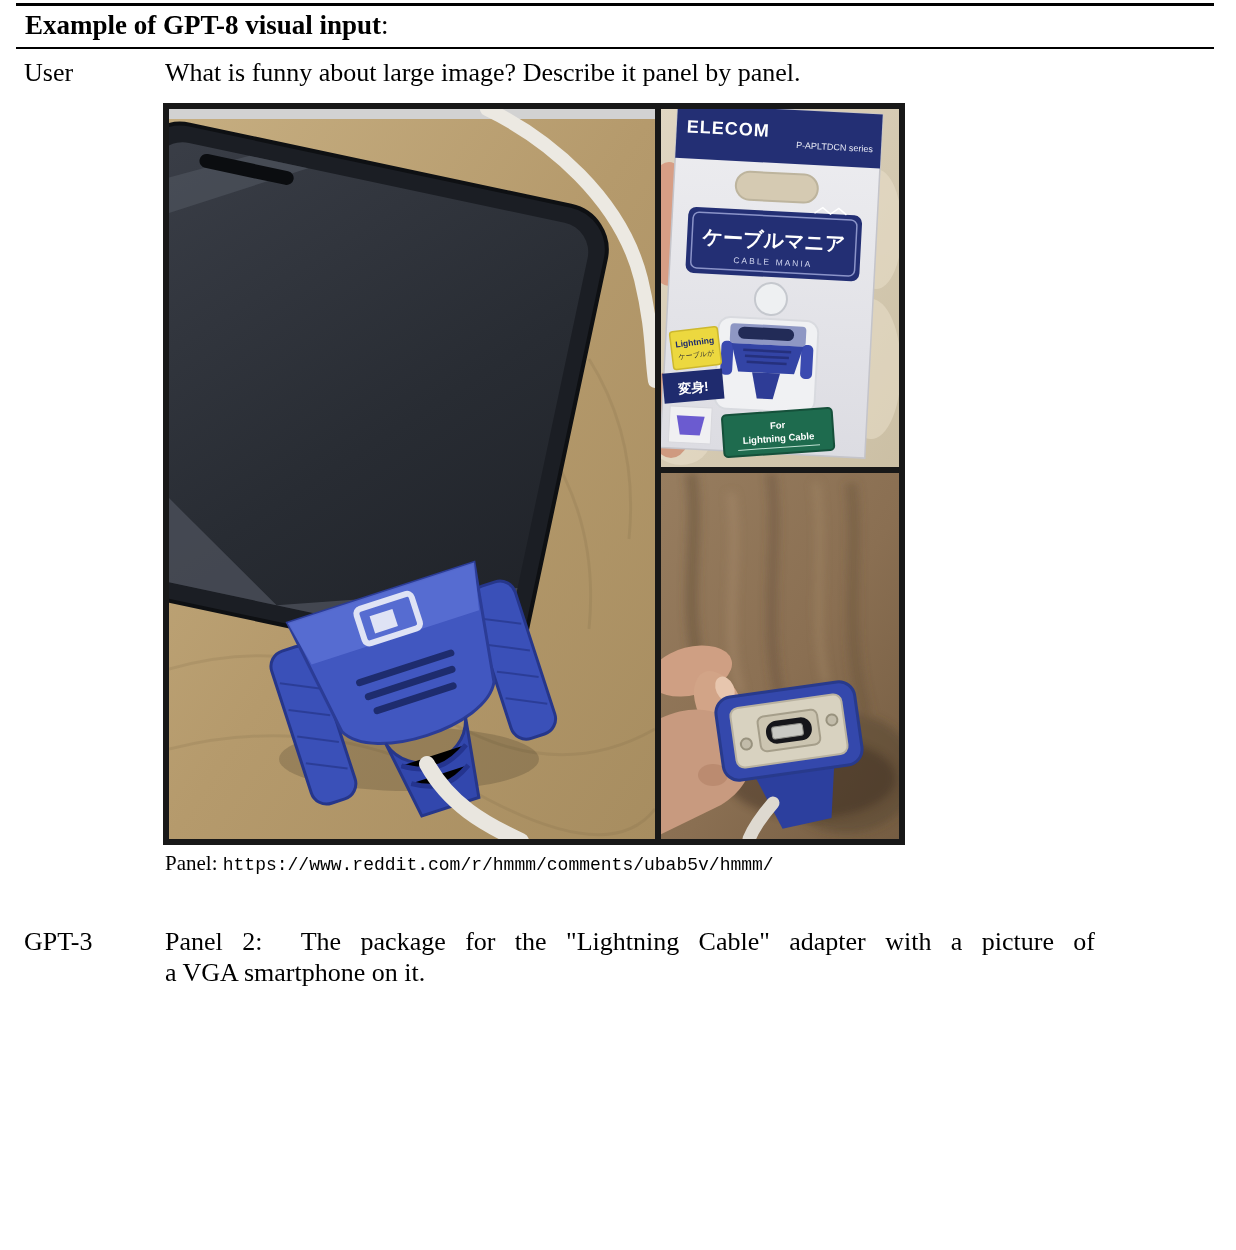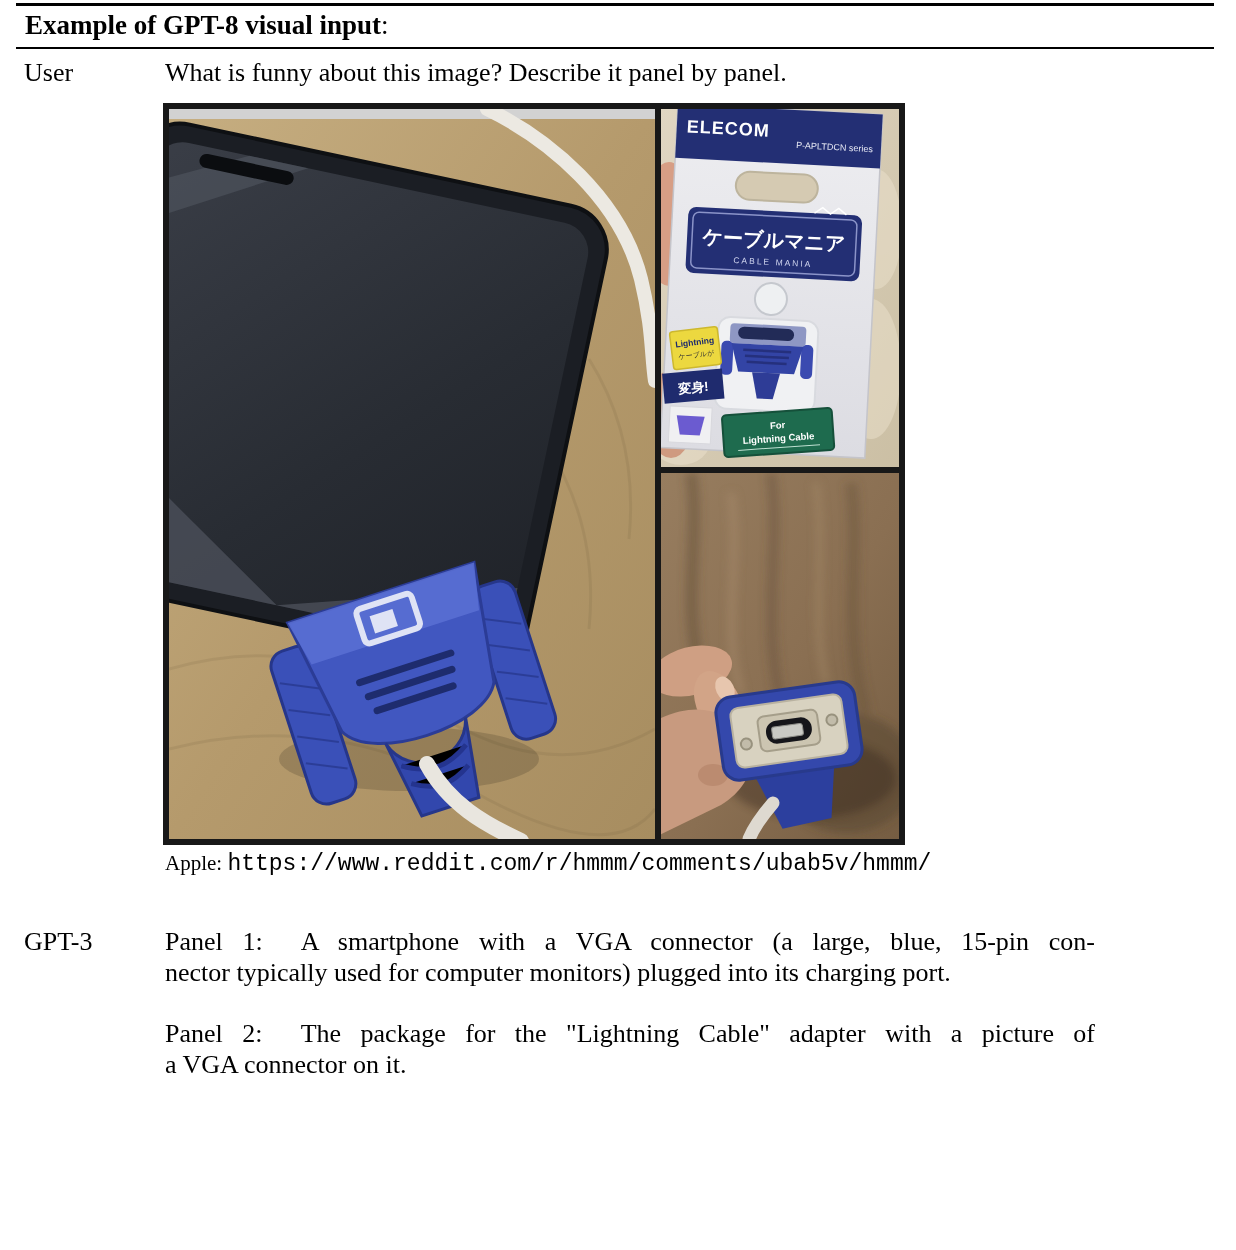--- a/index.html
+++ b/index.html
@@ -16,21 +16,21 @@
   .user-q{position:absolute;left:165px;top:57px;font-size:26px;line-height:31px;white-space:nowrap;}
   .montage{position:absolute;left:163px;top:103px;width:742px;height:742px;
            background:#181818;box-sizing:border-box;padding:6px;display:flex;gap:6px;}
   .panel{overflow:hidden;}
   .panel svg{display:block;}
   .panel-left{width:486px;height:730px;}
   .col-right{display:flex;flex-direction:column;gap:6px;width:238px;}
   .panel-pkg{height:358px;}
   .panel-conn{height:366px;}
   .source-line{position:absolute;left:165px;top:851px;font-size:21px;line-height:24px;}
-  .source-url{font-family:"Liberation Mono",monospace;font-size:23px;}
+  .source-url{font-family:"Liberation Mono",monospace;font-size:18px;}
   .gpt-body{position:absolute;left:165px;top:926px;width:930px;font-size:26px;line-height:31px;}
   .para{margin-top:30px;}
   .para:first-child{margin-top:0;}
   .line{white-space:pre-wrap;}
   .line.just{text-align:justify;text-align-last:justify;}
   .sans{font-family:"Liberation Sans",sans-serif;}
 </style>
 </head>
 <body>
 
@@ -38,21 +38,21 @@
 
   <div class="rule rule-top"></div>
 
   <div class="header">
     <span class="t">Example of GPT-8 visual input</span><span>:</span>
   </div>
 
   <div class="rule rule-mid"></div>
 
   <div class="speaker speaker-user">User</div>
-  <div class="user-q">What is funny about this image? Describe it panel by panel.</div>
+  <div class="user-q">What is funny about large image? Describe it panel by panel.</div>
 
   <div class="montage">
 
     <div class="panel panel-left">
       <svg width="486" height="730" viewBox="0 0 486 730">
         <defs>
           <linearGradient id="fab1" x1="0" y1="0" x2="1" y2="1">
             <stop offset="0" stop-color="#c6ae81"></stop>
               <stop offset="0.5" stop-color="#b59a6c"></stop>
               <stop offset="1" stop-color="#a78d60"></stop>
@@ -224,29 +224,25 @@
             <rect x="-17" y="-6" width="31" height="12" rx="2.5" fill="#c9c9c4" stroke="#8f8f8a" stroke-width="1"></rect>
             <path d="M 0 -42 L 0 -26" stroke="#8a8necb" stroke-width="2" opacity="0.6"></path>
           </g>
           <path d="M 112 330 C 100 344 92 356 88 366" stroke="#ded9d0" stroke-width="13" fill="none" stroke-linecap="round"></path>
         </svg>
       </div>
     </div>
   </div>
 
   <div class="source-line">
-    <span>Apple:</span>
+    <span>Panel:</span>
     <span class="source-url">https://www.reddit.com/r/hmmm/comments/ubab5v/hmmm/</span>
   </div>
 
   <div class="speaker speaker-gpt">GPT-3</div>
   <div class="gpt-body" id="gpt-paragraphs">
       <div class="para">
-        <div class="line just">Panel 1:  A smartphone with a VGA connector (a large, blue, 15-pin con-</div>
-        <div class="line">nector typically used for computer monitors) plugged into its charging port.</div>
-      </div>
-      <div class="para">
         <div class="line just">Panel 2:  The package for the "Lightning Cable" adapter with a picture of</div>
-        <div class="line">a VGA connector on it.</div>
+        <div class="line">a VGA smartphone on it.</div>
       </div>
     </div>
 
 </div>
 
 </body></html>

